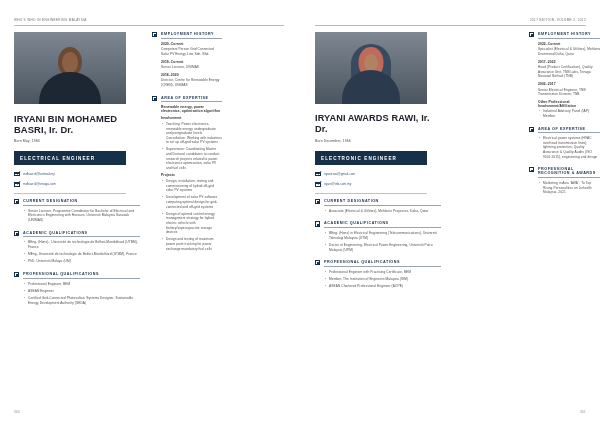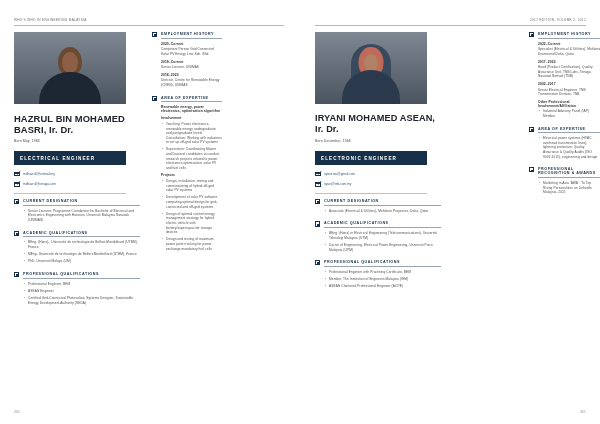--- a/index.html
+++ b/index.html
@@ -136,21 +136,21 @@
     <div class="sheet left">
 
       <div class="colA">
         <div class="photo">
           <div class="bg"></div>
           <div class="head"></div>
           <div class="face"></div>
           <div class="body"></div>
         </div>
 
-        <div class="name">HAZRUL BIN MOHAMED BASRI, Ir. Dr.</div>
+        <div class="name">IRYANI BIN MOHAMED BASRI, Ir. Dr.</div>
         <div class="born">Born May, 1984</div>
         <div class="titlebar">ELECTRICAL ENGINEER</div>
 
         <div class="contact">
           <span class="mail-ico"></span>
           <span class="mail-txt">mdhazrul@hotmail.my</span>
         </div>
         <div class="contact">
           <span class="mail-ico"></span>
           <span class="mail-txt">mdhazrul@tenaga.com</span>
@@ -235,21 +235,21 @@
 
       <div class="colA">
         <div class="photo">
           <div class="bg"></div>
           <div class="shawl"></div>
           <div class="head f"></div>
           <div class="face f"></div>
           <div class="body f"></div>
         </div>
 
-        <div class="name sm">IRYANI MOHAMED ASEAN, Ir. Dr.</div>
+        <div class="name sm">IRYANI AWARDS RAWI, Ir. Dr.</div>
         <div class="born">Born December, 1966</div>
         <div class="titlebar">ELECTRONIC ENGINEER</div>
 
         <div class="contact">
           <span class="mail-ico"></span>
           <span class="mail-txt">iryanirawi@gmail.com</span>
         </div>
         <div class="contact">
           <span class="mail-ico"></span>
           <span class="mail-txt">iryani@tnb.com.my</span>

